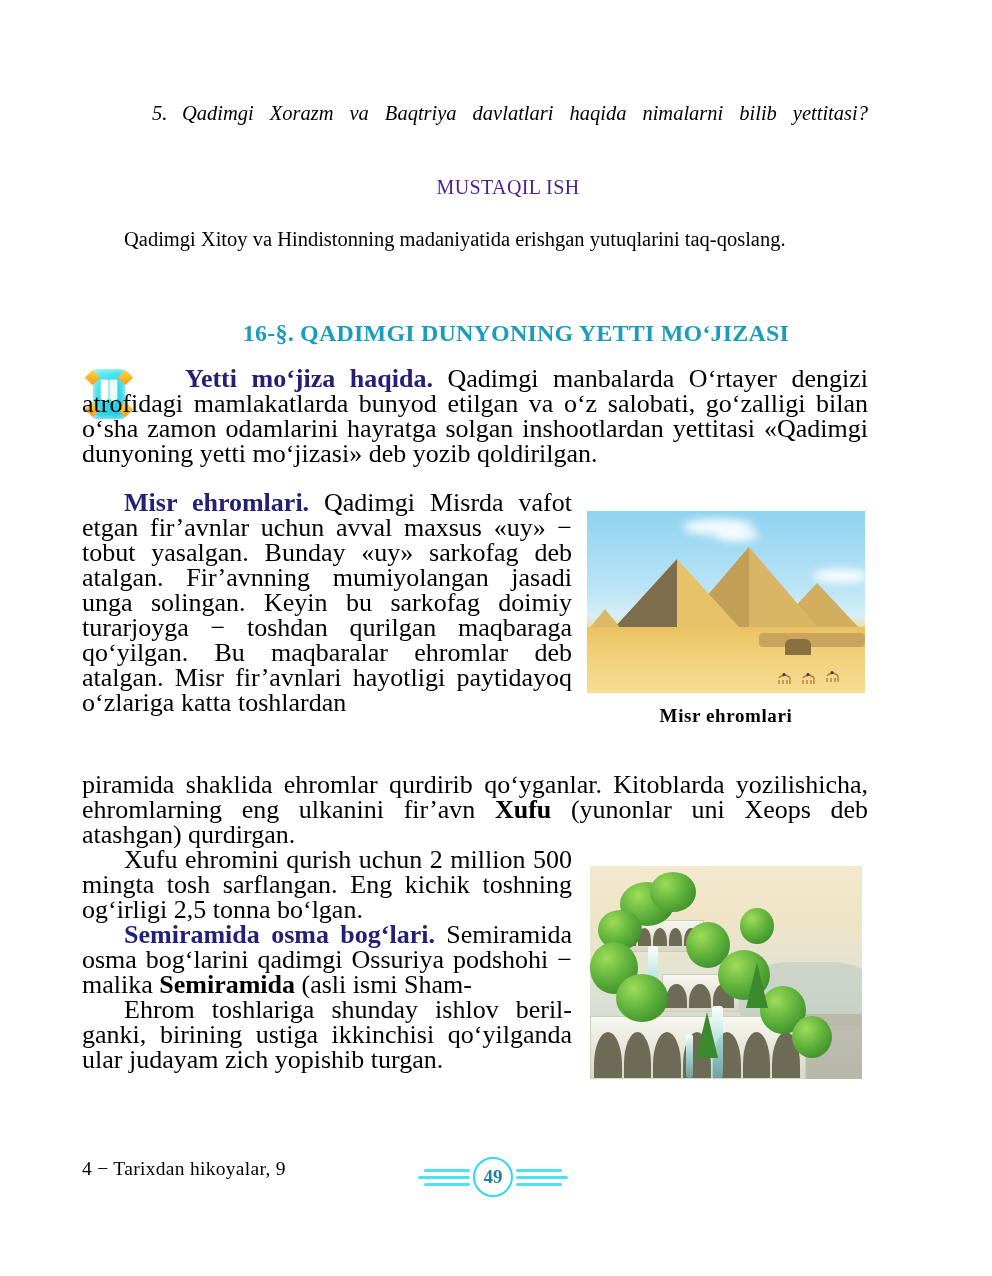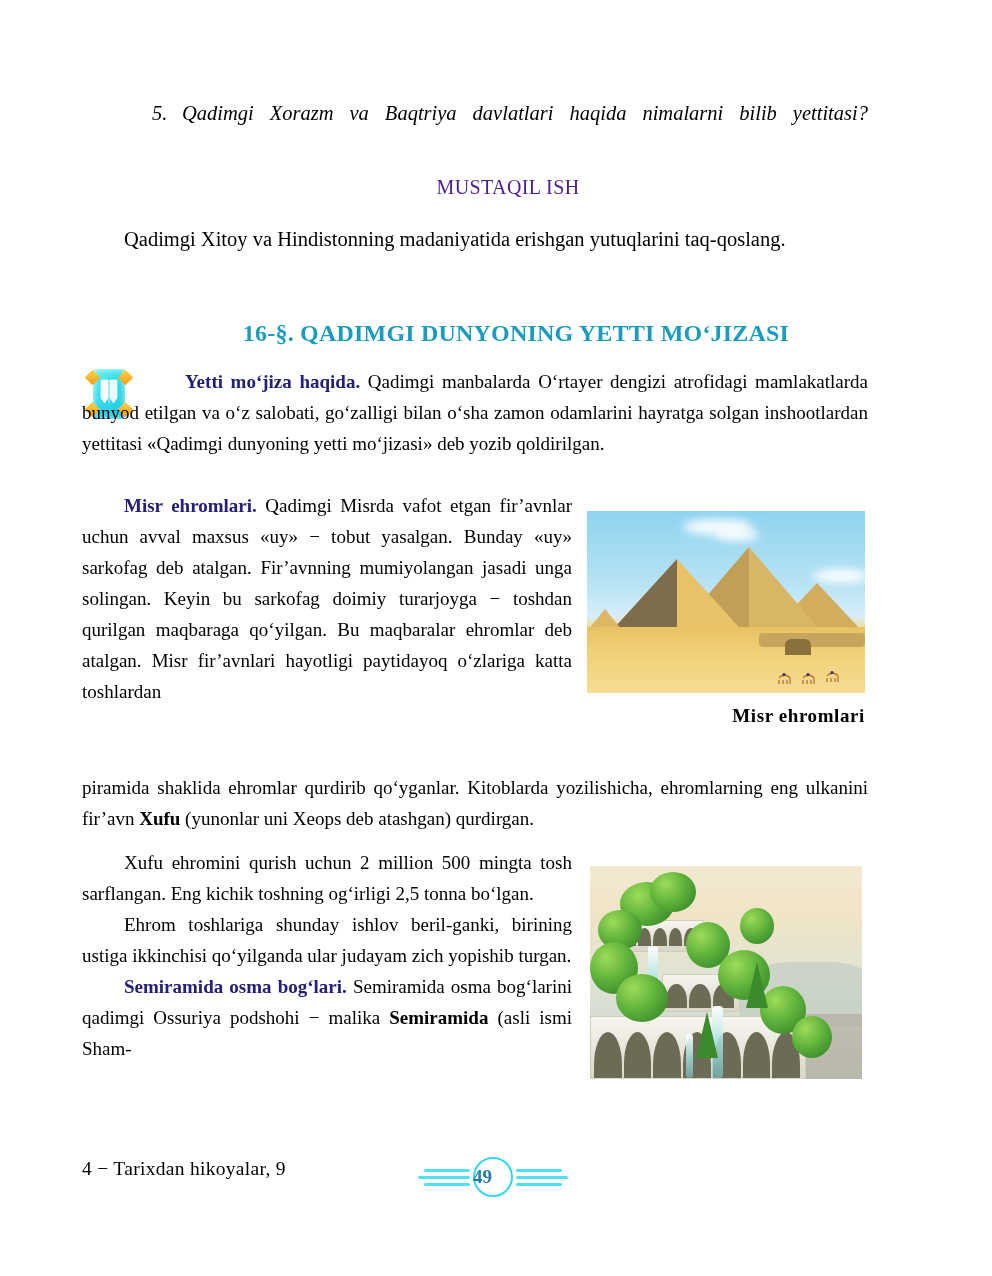--- a/index.html
+++ b/index.html
@@ -121,22 +121,22 @@
     border-radius: 1px;
   }
   .book-icon .d1 { left: 1px;  top: 6px; }
   .book-icon .d2 { left: 34px; top: 6px; }
   .book-icon .d3 { left: 1px;  top: 38px; }
   .book-icon .d4 { left: 34px; top: 38px; }
 
   
   .p-block {
     position: absolute;
-    font-size: 19px;
-    line-height: 31px;
+    font-size: 26px;
+    line-height: 25px;
     text-align: justify;
   }
 
   .b-navy { font-weight: bold; color: #232076; }
   .b-black { font-weight: bold; color: #000; }
   .ind { display:inline-block; width: 42px; }
 
   
   .para-intro {
     left: 82px;
@@ -163,21 +163,21 @@
   .col-left-2 {
     left: 82px;
     top: 847px;
     width: 490px;
   }
 
   
   .figure { position: absolute; }
   .fig-caption {
     position: absolute;
-    text-align: right;
+    text-align: center;
     font-weight: bold;
     font-size: 19px;
     color: #000;
     letter-spacing: 0.6px;
   }
 
   
   .fig-pyr {
     left: 587px;
     top: 511px;
@@ -273,20 +273,21 @@
     border-radius: 50%;
     border: 2.5px solid #35d7ef;
     background: #ffffff;
     box-sizing: border-box;
   }
   .pagenum-wrap .num {
     position: absolute;
     left: 55px; top: 2px;
     width: 40px; height: 40px;
     line-height: 40px;
+    text-align: center;
     font-weight: bold;
     font-size: 19px;
     color: #1f7fa8;
   }
   .pagenum-wrap .bar {
     position: absolute;
     height: 3px;
     background: #4fe0f3;
     border-radius: 2px;
   }
@@ -323,22 +324,22 @@
   </div>
 
   <div class="p-block para-intro"><span class="lead-ind"></span><span class="b-navy">Yetti mo‘jiza haqida.</span> <span>Qadimgi manbalarda O‘rtayer dengizi atrofidagi mamlakatlarda bunyod etilgan va o‘z salobati, go‘zalligi bilan o‘sha zamon odamlarini hayratga solgan inshootlardan yettitasi «Qadimgi dunyoning yetti mo‘jizasi» deb yozib qoldirilgan.</span></div>
 
   <div class="p-block col-left-1"><span class="ind"></span><span class="b-navy">Misr ehromlari.</span> <span>Qadimgi Misrda vafot etgan fir’avnlar uchun avval maxsus «uy» − tobut yasalgan. Bunday «uy» sarkofag deb atalgan. Fir’avnning mumiyolangan jasadi unga solingan. Keyin bu sarkofag doimiy turarjoyga − toshdan qurilgan maqbaraga qo‘yilgan. Bu maqbaralar ehromlar deb atalgan. Misr fir’avnlari hayotligi paytidayoq o‘zlariga katta toshlardan</span></div>
 
   <div class="p-block full-1"><span>piramida shaklida ehromlar qurdirib qo‘yganlar. Kitoblarda yozilishicha, ehromlarning eng ulkanini fir’avn </span><span class="b-black">Xufu</span><span> (yunonlar uni Xeops deb atashgan) qurdirgan.</span></div>
 
   <div class="p-block col-left-2">
     <div><span class="ind"></span><span>Xufu ehromini qurish uchun 2 million 500 mingta tosh sarflangan. Eng kichik toshning og‘irligi 2,5 tonna bo‘lgan.</span></div>
+    <div><span class="ind"></span><span class="b-navy">Semiramida osma bog‘lari.</span> <span>Semiramida osma bog‘larini qadimgi Ossuriya podshohi − malika </span><span class="b-black">Semiramida</span><span> (asli ismi Sham-</span></div>
     <div><span class="ind"></span><span>Ehrom toshlariga shunday ishlov beril-ganki, birining ustiga ikkinchisi qo‘yilganda ular judayam zich yopishib turgan.</span></div>
-    <div><span class="ind"></span><span class="b-navy">Semiramida osma bog‘lari.</span> <span>Semiramida osma bog‘larini qadimgi Ossuriya podshohi − malika </span><span class="b-black">Semiramida</span><span> (asli ismi Sham-</span></div>
   </div>
 
   <div class="figure fig-pyr">
     <div class="cloud" style="left:96px; top:8px; width:70px; height:16px;"></div>
     <div class="cloud" style="left:128px; top:18px; width:44px; height:12px;"></div>
     <div class="cloud" style="left:226px; top:58px; width:56px; height:14px;"></div>
 
     <div class="pyr" style="left:172px; top:72px; border-width:0 58px 62px 58px; border-bottom-color:#d2ad5e;"></div>
 
     <div class="pyr" style="left:78px; top:36px; border-width:0 84px 98px 84px; border-bottom-color:#d9b665;"></div>

